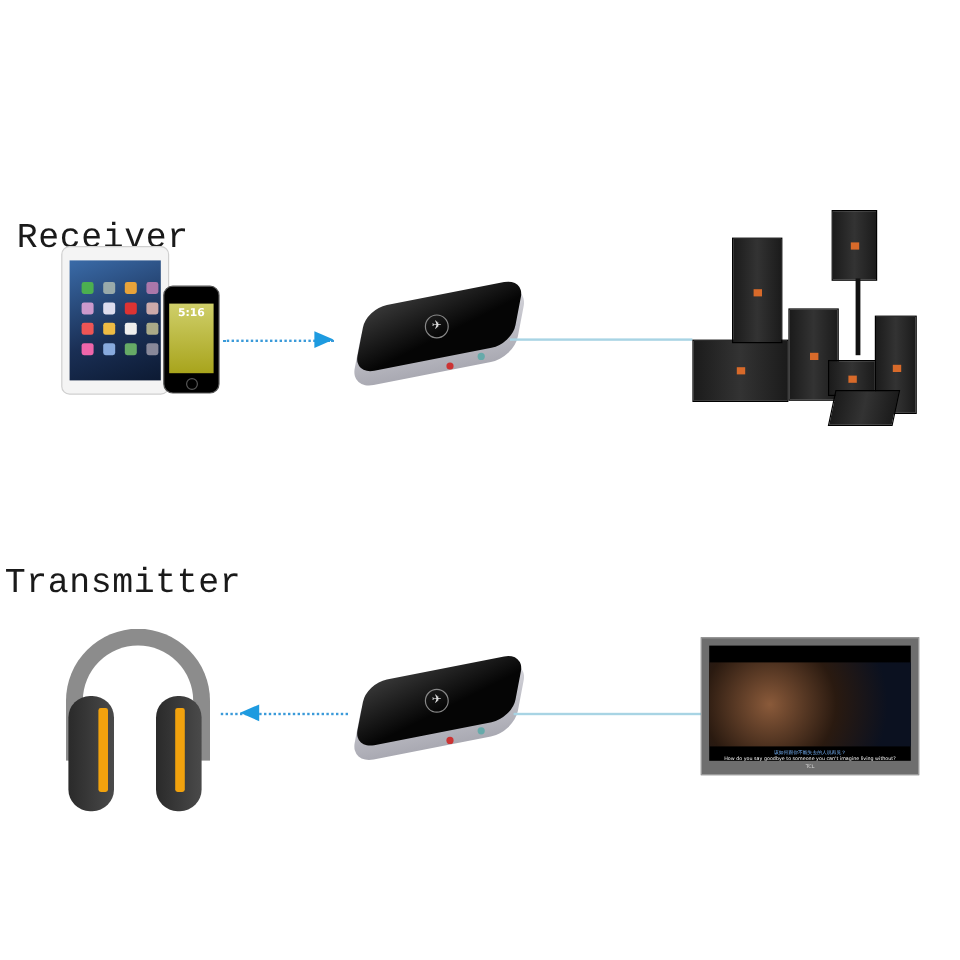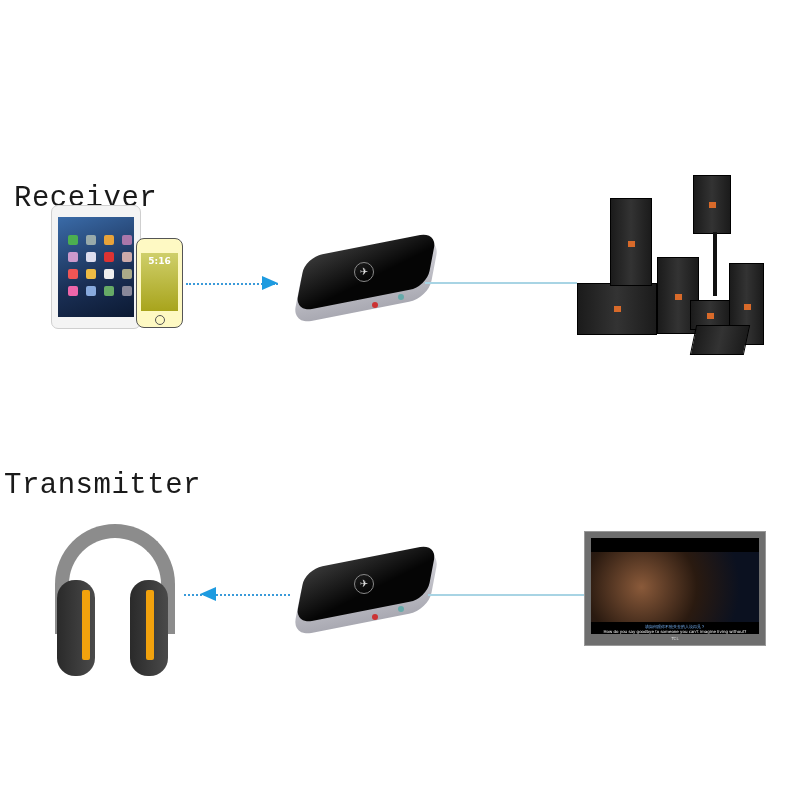--- a/index.html
+++ b/index.html
@@ -15,21 +15,21 @@
   .adapter .base{position:absolute;left:0;top:10px;width:128px;height:62px;border-radius:18px;background:linear-gradient(180deg,#d8d8de,#a9a9b2);transform:skewX(-22deg) rotate(-12deg);}
   .adapter .top{position:absolute;left:2px;top:4px;width:124px;height:56px;border-radius:16px;background:linear-gradient(160deg,#3a3a3a,#050505 60%);transform:skewX(-22deg) rotate(-12deg);}
   .adapter .logo{position:absolute;left:52px;top:22px;width:18px;height:18px;border-radius:50%;border:1.5px solid #888;color:#ddd;font-size:10px;line-height:18px;text-align:center;}
   .adapter .port{position:absolute;width:6px;height:6px;border-radius:50%;}
 
   
   .tablet{position:absolute;left:51px;top:205px;width:88px;height:122px;border-radius:7px;background:#f4f4f4;border:1px solid #cfcfcf;}
   .tablet .screen{position:absolute;left:6px;top:11px;width:76px;height:100px;background:linear-gradient(160deg,#3a6ba8,#1a2f55 60%,#0c1a33);}
   .tablet .icons{position:absolute;left:10px;top:18px;width:70px;display:grid;grid-template-columns:repeat(4,12px);gap:7px 6px;}
   .tablet .icons span{width:10px;height:10px;border-radius:2px;display:block;}
-  .phone{position:absolute;left:136px;top:238px;width:45px;height:88px;border-radius:8px;background:#fef9c3;border:1px solid #555;}
+  .phone{position:absolute;left:136px;top:238px;width:45px;height:88px;border-radius:8px;background:#000000;border:1px solid #555;}
   .phone .screen{position:absolute;left:4px;top:14px;width:37px;height:58px;background:linear-gradient(180deg,#cfcf6a,#a8a41c);}
   .phone .time{position:absolute;left:0;top:3px;width:37px;text-align:center;color:#fff;font-size:9px;font-weight:bold;}
   .phone .btn{position:absolute;left:18px;top:76px;width:8px;height:8px;border-radius:50%;border:1px solid #555;}
 
   
   .spk{position:absolute;background:linear-gradient(90deg,#1b1b1b,#333 50%,#1b1b1b);border:1px solid #000;}
   .spk .badge{position:absolute;width:7px;height:6px;background:#d86a2a;left:50%;margin-left:-3px;}
   .pole{position:absolute;left:713px;top:232px;width:4px;height:64px;background:#111;}
 
   

